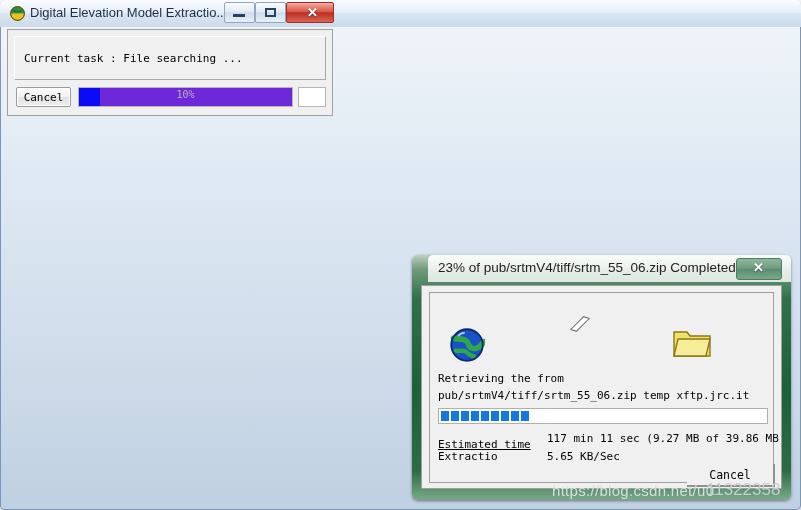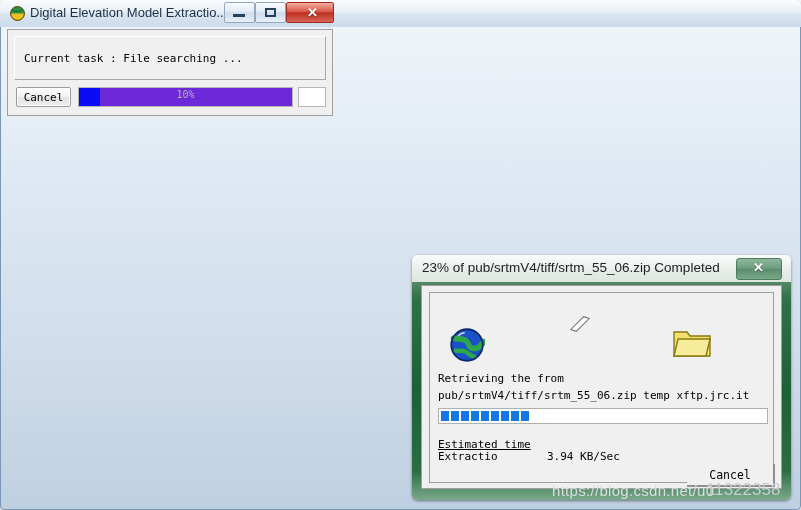--- a/index.html
+++ b/index.html
@@ -97,21 +97,21 @@
   #taskwin .body{position:absolute;left:7px;top:29px;width:326px;height:87px;background:#f0f0f0;
                  border:1px solid #a0a0a0;box-sizing:border-box;}
 
   .pbar{position:absolute;background:#6d28d9;border:1px solid #b6b6b6;box-sizing:border-box;}
   .pbar .fill{position:absolute;left:0;top:0;bottom:0;background:#0b0bf5;}
   .pbar .ptxt{position:absolute;left:0;right:0;top:1px;text-align:center;font-size:10px;color:#b5b5b5;
               font-family:"DejaVu Sans Mono","Liberation Mono",monospace;}
 
   
   #dlwin{left:412px;top:255px;width:379px;height:245px;}
-  #dlwin .tb{position:absolute;left:0;top:0;right:0;height:27px;border-radius:5px 5px 0 0;
+  #dlwin .tb{position:absolute;left:16px;top:0;right:0;height:27px;border-radius:5px 5px 0 0;
     background:linear-gradient(180deg,#fafcfb 0%,#eef3ef 40%,#e6ece7 60%,#dce6de 100%);}
   #dlwin .tbt{position:absolute;left:10px;top:5px;font-size:13.5px;color:#222;white-space:nowrap;}
   #dlwin .xbtn{position:absolute;right:9px;top:3px;width:44px;height:20px;border-radius:3px;
     border:1px solid #4b7d5d;
     background:linear-gradient(180deg,#8fb79d 0%,#6f9e80 45%,#5b8e6e 52%,#79a98a 100%);}
   #dlwin .xbtn b{position:absolute;left:16px;top:1px;color:#fff;font-size:13px;font-weight:bold;
     text-shadow:0 1px 1px rgba(0,0,0,.45);}
   #dlwin .body{position:absolute;left:9px;top:30px;width:361px;height:204px;background:#f0f0f0;
     border:1px solid #a0a0a0;box-sizing:border-box;}
   .dtxt{position:absolute;font-family:"DejaVu Sans Mono","Liberation Mono",monospace;font-size:11px;color:#000;white-space:nowrap;}
@@ -297,22 +297,23 @@
         <span class="seg" style="left: 22px; background: rgb(18, 119, 224);"></span>
         <span class="seg" style="left: 32px; background: rgb(18, 119, 224);"></span>
         <span class="seg" style="left: 42px; background: rgb(18, 119, 224);"></span>
         <span class="seg" style="left: 52px; background: rgb(18, 119, 224);"></span>
         <span class="seg" style="left: 62px; background: rgb(18, 119, 224);"></span>
         <span class="seg" style="left: 72px; background: rgb(18, 119, 224);"></span>
         <span class="seg" style="left: 82px; background: rgb(18, 119, 224);"></span>
       </div>
 
     <span class="dtxt" style="left:16px;top:152px;text-decoration:underline;">Estimated time</span>
+    <span class="dtxt" style="left:125px;top:146px;">117 min 11 sec  (9.27 MB of 39.86 MB</span>
     <span class="dtxt" style="left:16px;top:164px;">Extractio</span>
-    <span class="dtxt" style="left:125px;top:164px;">3.94 KB/Sec</span>
+    <span class="dtxt" style="left:125px;top:164px;">5.65 KB/Sec</span>
 
     <div style="position:absolute;left:265px;top:178px;width:86px;height:21px;
                 border-right:2px solid #8f8f8f;border-bottom:2px solid #8f8f8f;background:#f0f0f0;
                 display:flex;align-items:center;justify-content:center;
                 font-family:'DejaVu Sans Mono','Liberation Mono',monospace;font-size:11.5px;">Cancel</div>
   </div>
 </div>
 
 <span class="wm">https://blog.csdn.net/u0</span>
 <span class="wm2">11322358</span>

